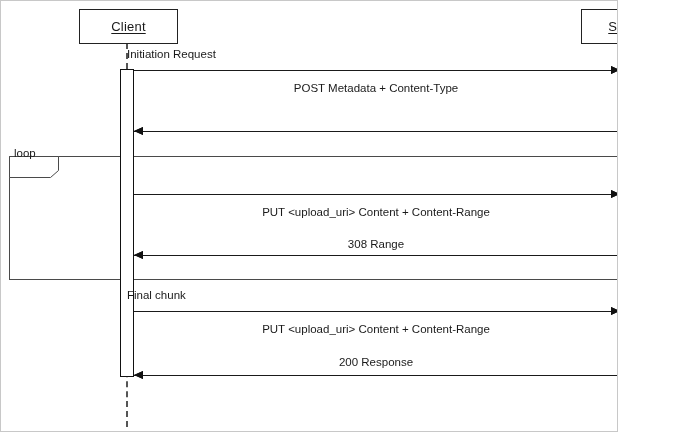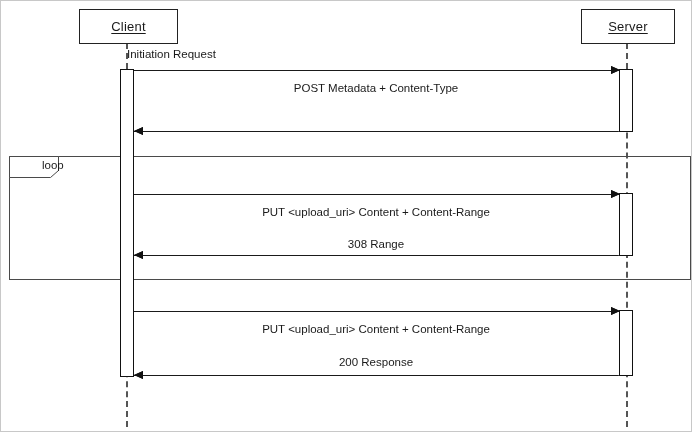--- a/index.html
+++ b/index.html
@@ -2,21 +2,21 @@
 <html><head>
 <meta charset="utf-8">
 <style>
   html, body {
     margin: 0;
     padding: 0;
     background: #ffffff;
   }
   #canvas {
     position: relative;
-    width: 692px;
+    width: 618px;
     height: 432px;
     background: #ffffff;
     border: 1px solid #c8c8c8;
     box-sizing: border-box;
     overflow: hidden;
     font-family: "Liberation Sans", sans-serif;
     color: #1a1a1a;
   }
   
   .participant {
@@ -133,21 +133,21 @@
   <div class="participant" style="left:580px; top:8px; width:94px; height:35px; z-index:12;">
     <span class="pname">Server</span>
   </div>
 
   <div class="fragment" style="left:8px; top:155px; width:682px; height:124px;"></div>
   <div class="frag-tab" style="left:8px; top:155px;">
     <svg width="50" height="22" viewBox="0 0 50 22">
       <path d="M0.5,0.5 L49.5,0.5 L49.5,14.5 L41.5,21.5 L0.5,21.5 Z" fill="#ffffff" stroke="#4a4a4a" stroke-width="1"></path>
     </svg>
   </div>
-  <div class="frag-tab-label" style="left:13px; top:158px;margin-left:28px;">loop</div>
+  <div class="frag-tab-label" style="left:13px; top:146px;">loop</div>
 
   <div class="note-label" style="left:126px; top:47px; width:500px;">Initiation Request</div>
 
   <div class="msg-box" style="left:126px; top:69px; width:500px; height:62px;"></div>
 
   <div class="msg-line" style="left:133px; top:69px; width:484px;"></div>
   <div class="arrow-head right" style="left:610px; top:65px;"></div>
   <div class="msg-label" style="left:133px; top:81px; width:484px;">POST Metadata + Content-Type</div>
 
   <div class="msg-line" style="left:133px; top:130px; width:484px;"></div>
@@ -156,20 +156,21 @@
   <div class="msg-box" style="left:126px; top:193px; width:500px; height:62px;"></div>
 
   <div class="msg-line" style="left:133px; top:193px; width:484px;"></div>
   <div class="arrow-head right" style="left:610px; top:189px;"></div>
   <div class="msg-label" style="left:133px; top:205px; width:484px;">PUT &lt;upload_uri&gt; Content + Content-Range</div>
 
   <div class="msg-line" style="left:133px; top:254px; width:484px;"></div>
   <div class="arrow-head left" style="left:133px; top:250px;"></div>
   <div class="msg-label" style="left:133px; top:237px; width:484px;">308 Range</div>
 
+  <div class="note-label" style="left:126px; top:288px; width:500px;">Final chunk</div>
   <div class="msg-box" style="left:126px; top:310px; width:500px; height:65px;"></div>
 
   <div class="msg-line" style="left:133px; top:310px; width:484px;"></div>
   <div class="arrow-head right" style="left:610px; top:306px;"></div>
   <div class="msg-label" style="left:133px; top:322px; width:484px;">PUT &lt;upload_uri&gt; Content + Content-Range</div>
 
   <div class="msg-line" style="left:133px; top:374px; width:484px;"></div>
   <div class="arrow-head left" style="left:133px; top:370px;"></div>
   <div class="msg-label" style="left:133px; top:355px; width:484px;">200 Response</div>
 

